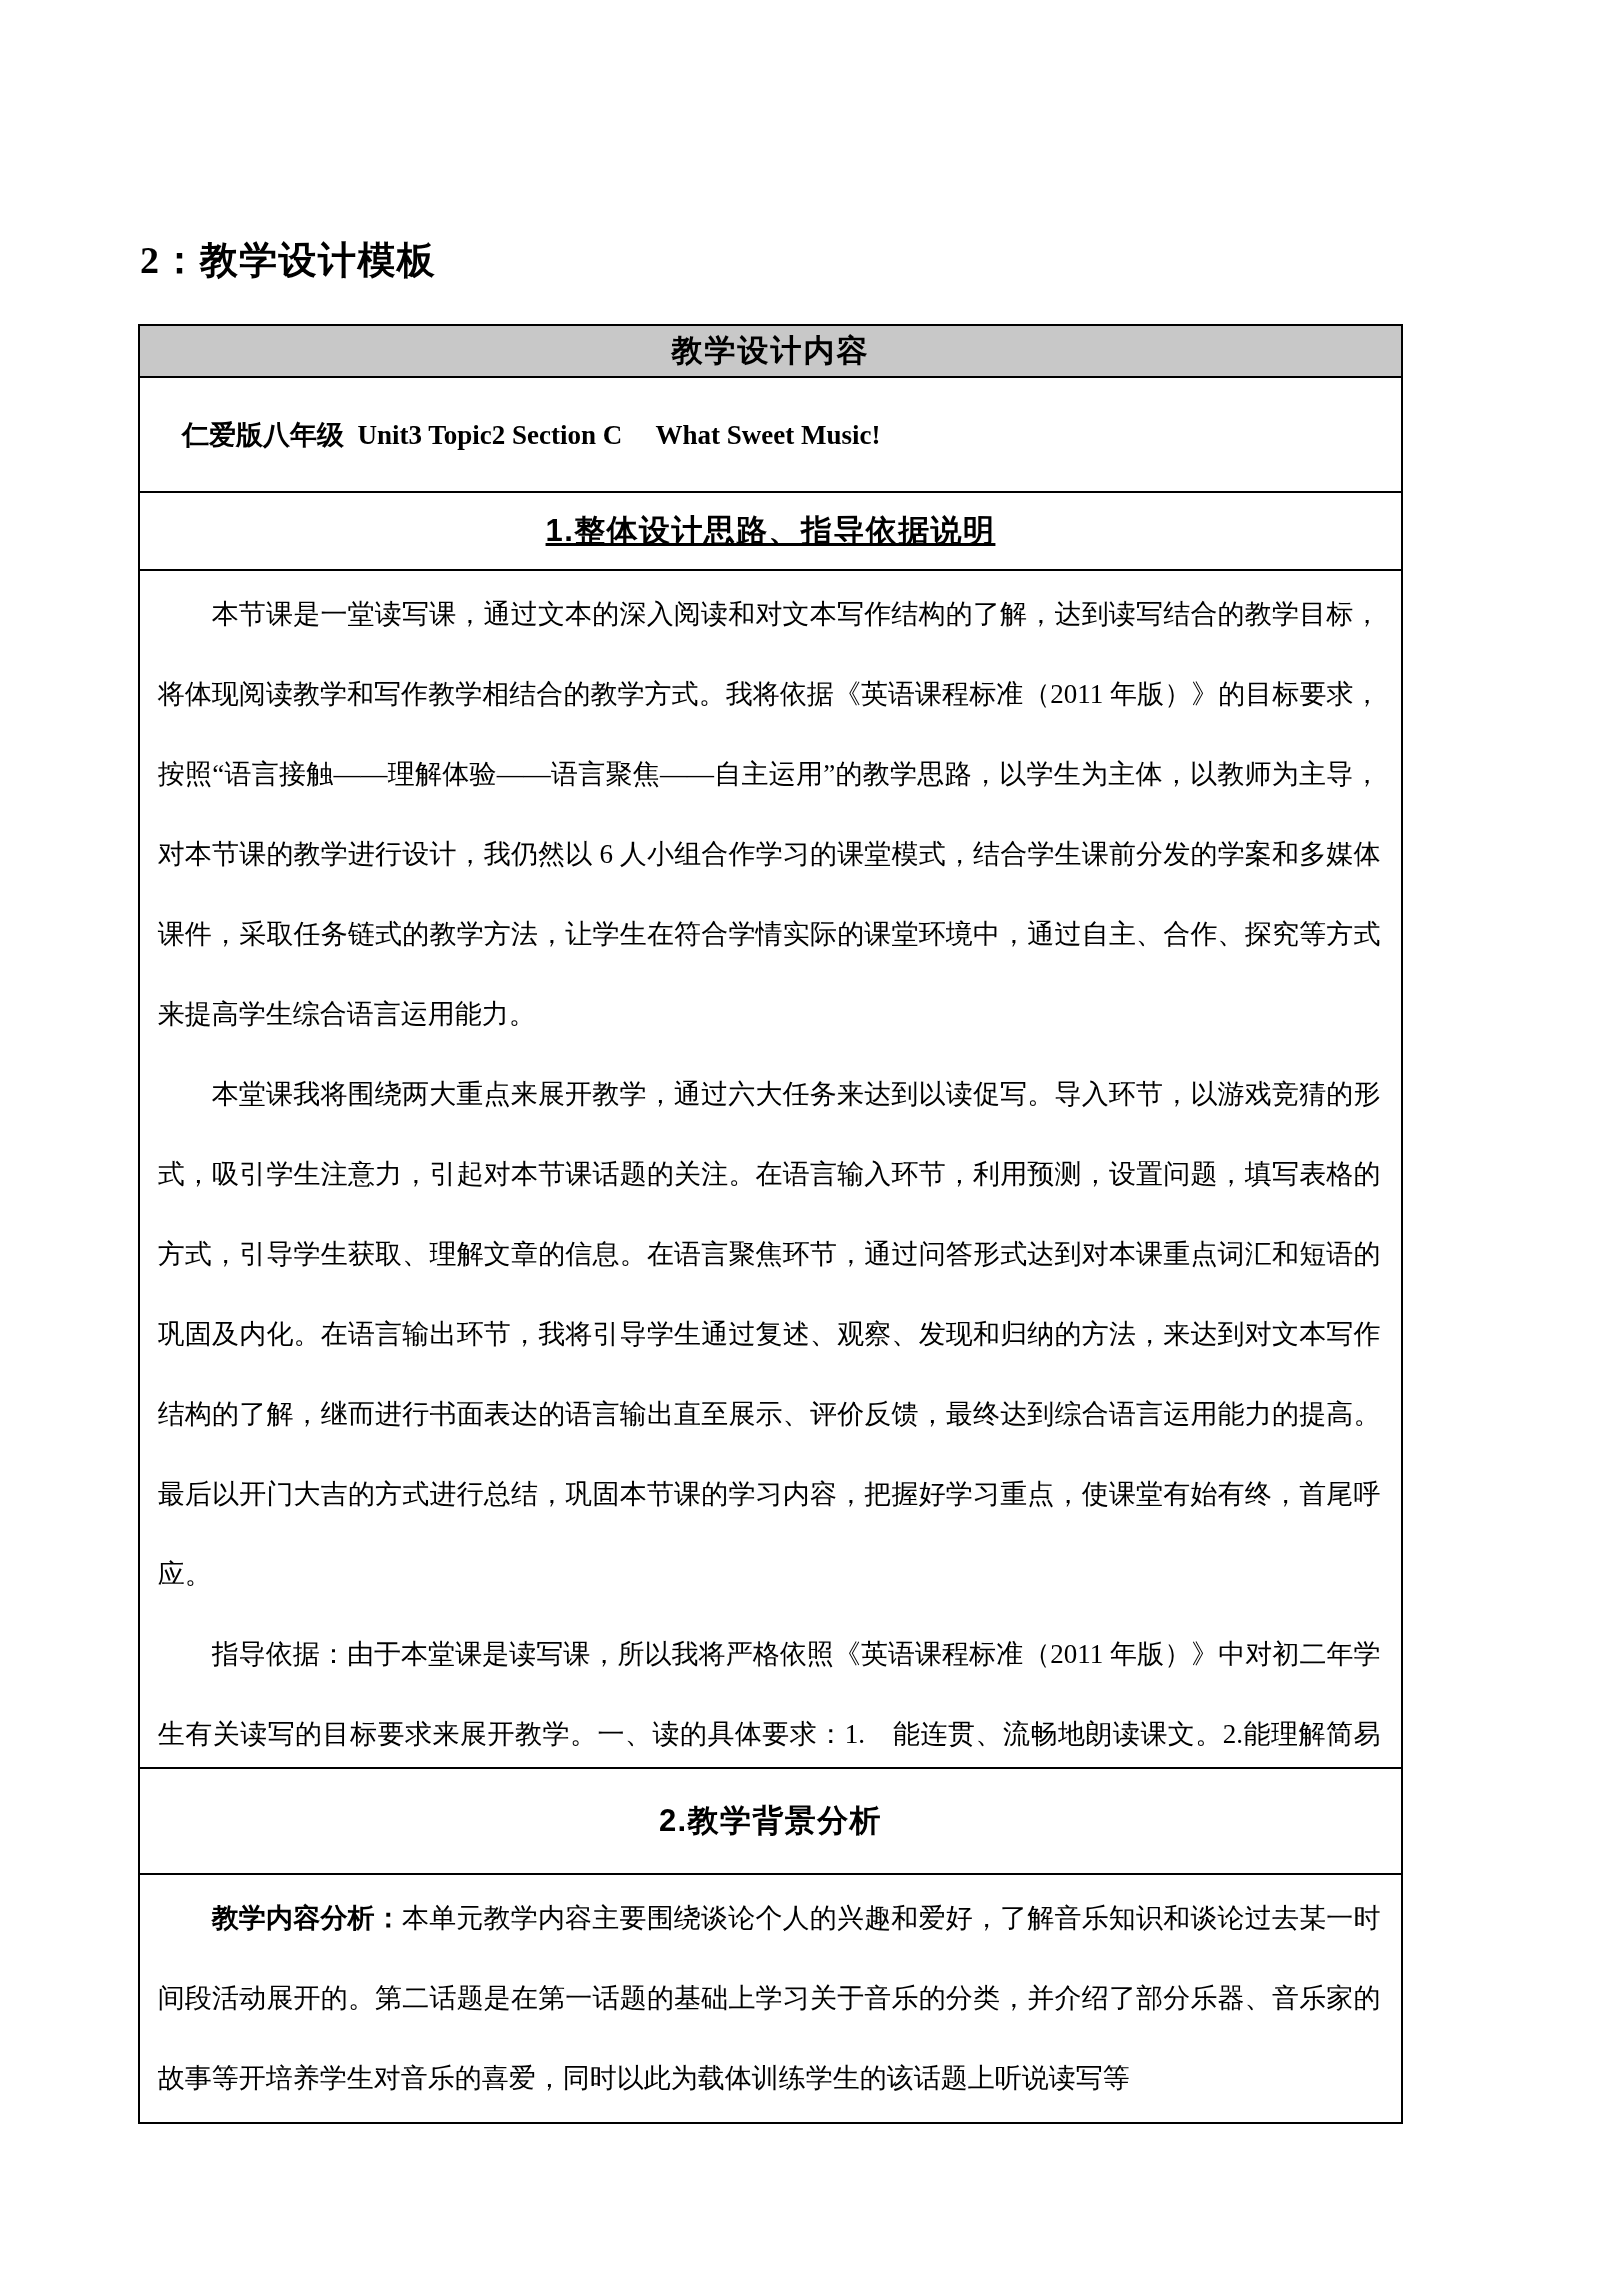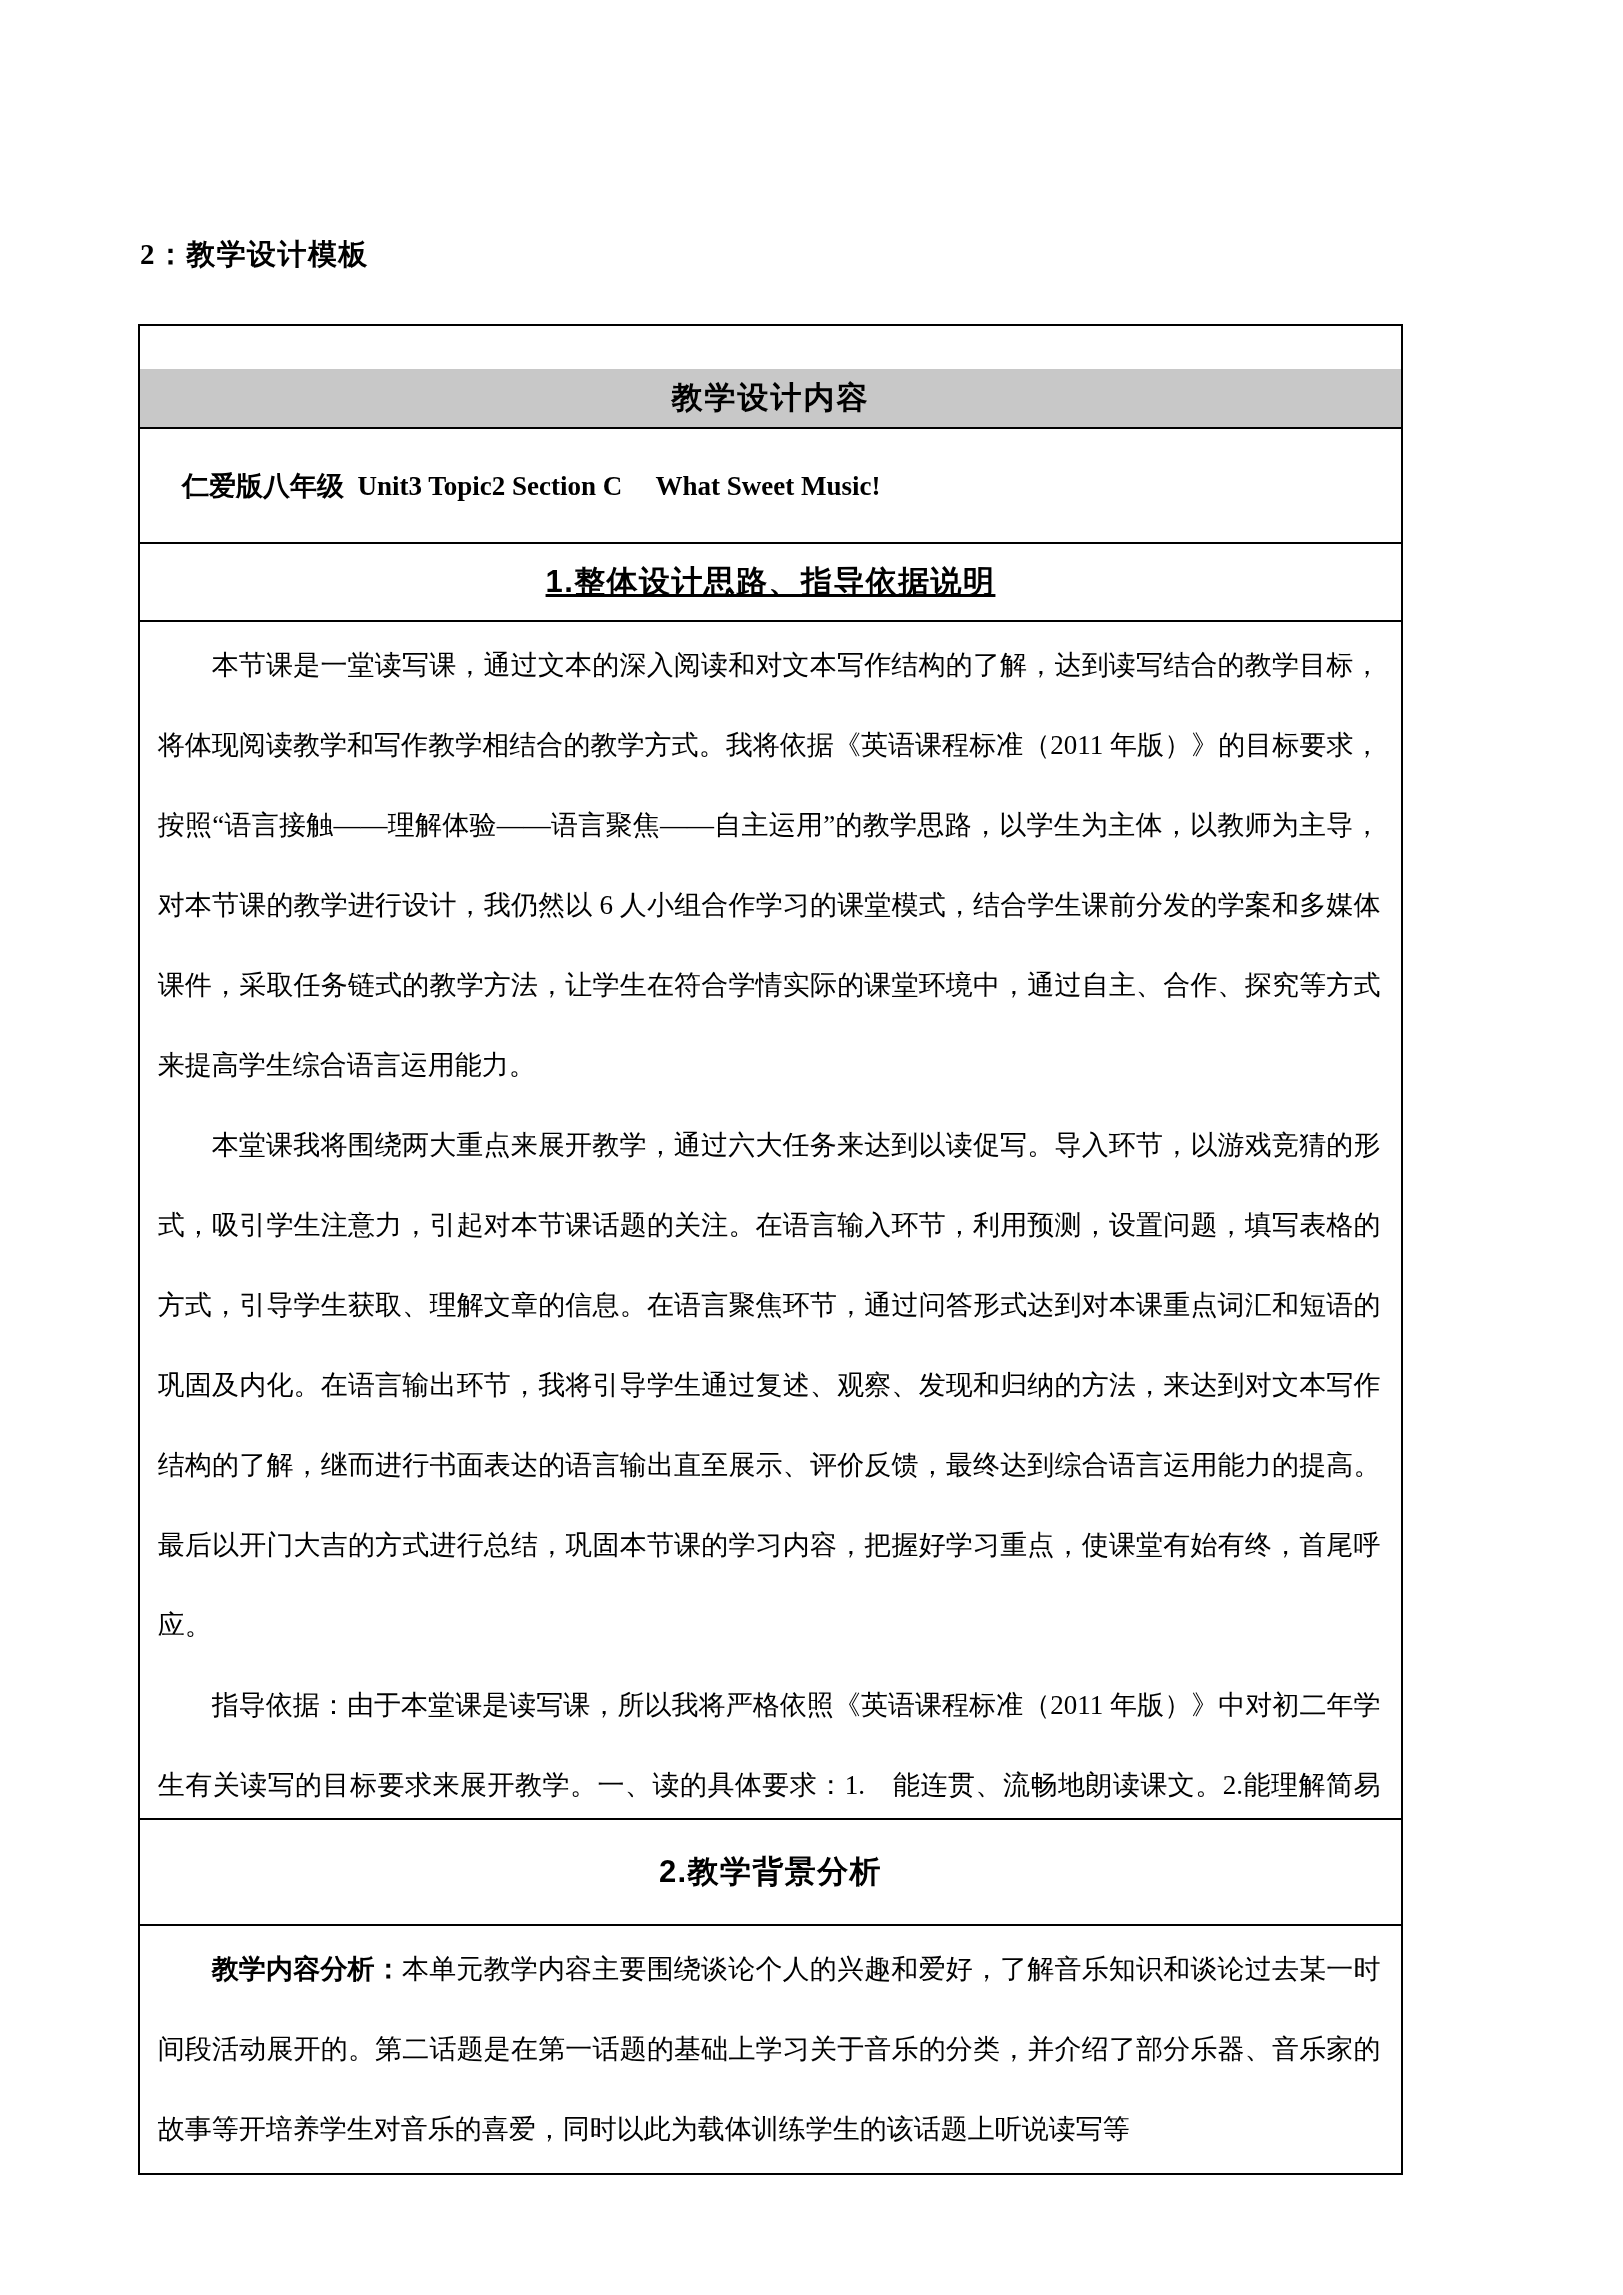--- a/index.html
+++ b/index.html
@@ -12,50 +12,49 @@
     width: 1623px;
     height: 2295px;
     overflow: hidden;
     color: #000000;
     font-family: "Liberation Serif", "DejaVu Serif", serif;
   }
   .doc-title {
     position: absolute;
     left: 140px;
     top: 235px;
-    font-size: 29px;
+    font-size: 38px;
     font-weight: bold;
     letter-spacing: 1.4px;
     font-family: "Liberation Serif", "DejaVu Serif", serif;
     white-space: pre;
   }
   .sheet {
     position: absolute;
     left: 138px;
     top: 324px;
     width: 1265px;
     box-sizing: border-box;
     border: 2.7px solid #000000;
     background: #ffffff;
   }
   .row {
     box-sizing: border-box;
   }
   .row-header {
-    height: 60px;
+    height: 52px;
     background: #c8c8c8;
     border-bottom: 2px solid #000000;
     display: flex;
     align-items: center;
     justify-content: center;
     font-family: "Liberation Sans", "DejaVu Sans", sans-serif;
     font-weight: bold;
     font-size: 31px;
     letter-spacing: 2px;
-    margin-top: 43px;
   }
   .row-theme {
     height: 115px;
     border-bottom: 2.7px solid #000000;
     display: flex;
     align-items: stretch;
   }
   .cell-theme-label {
     width: 210px;
     box-sizing: border-box;

